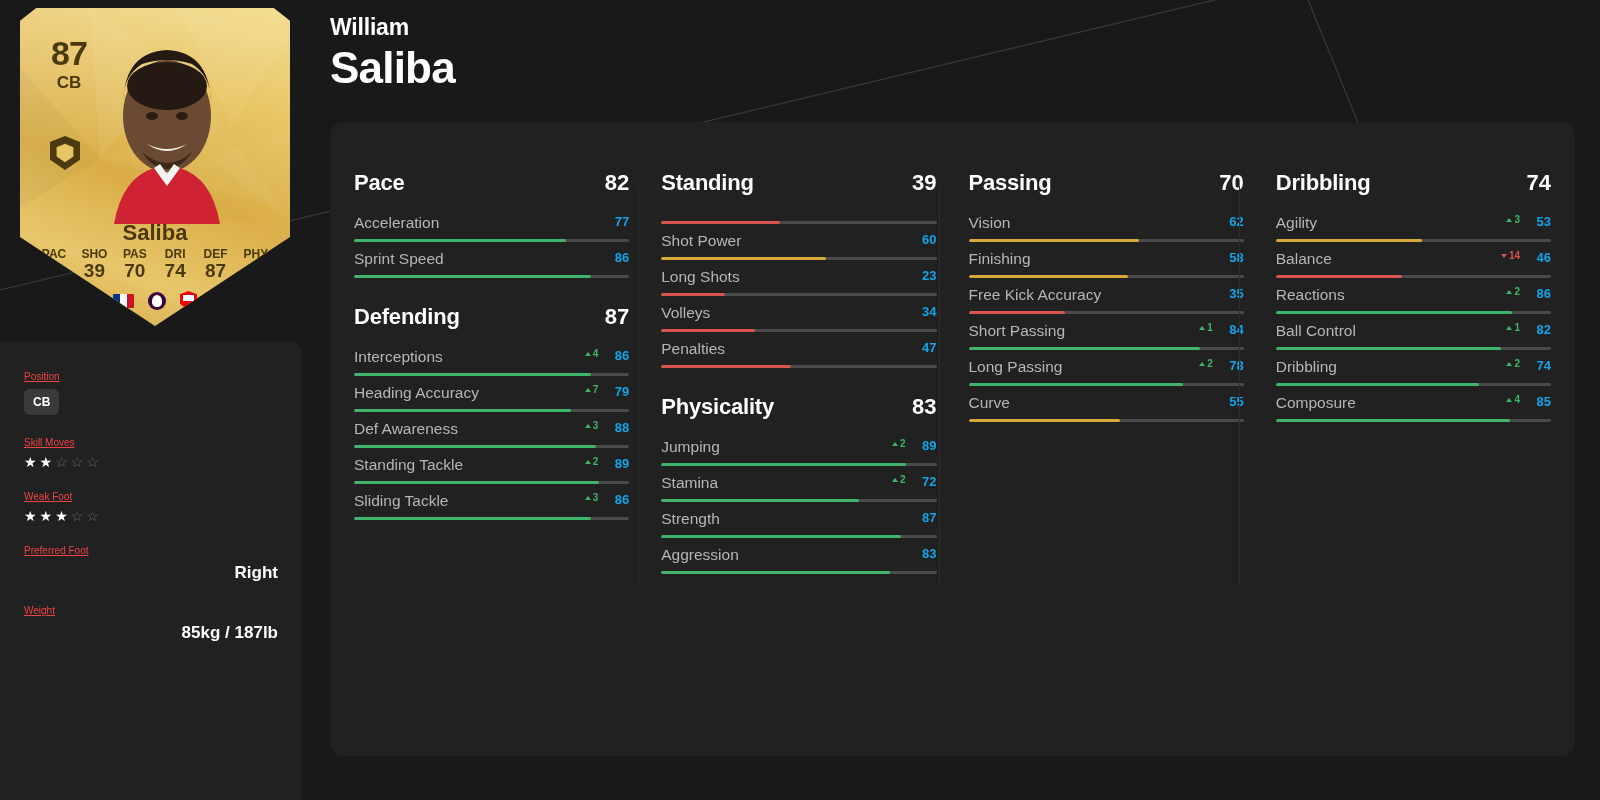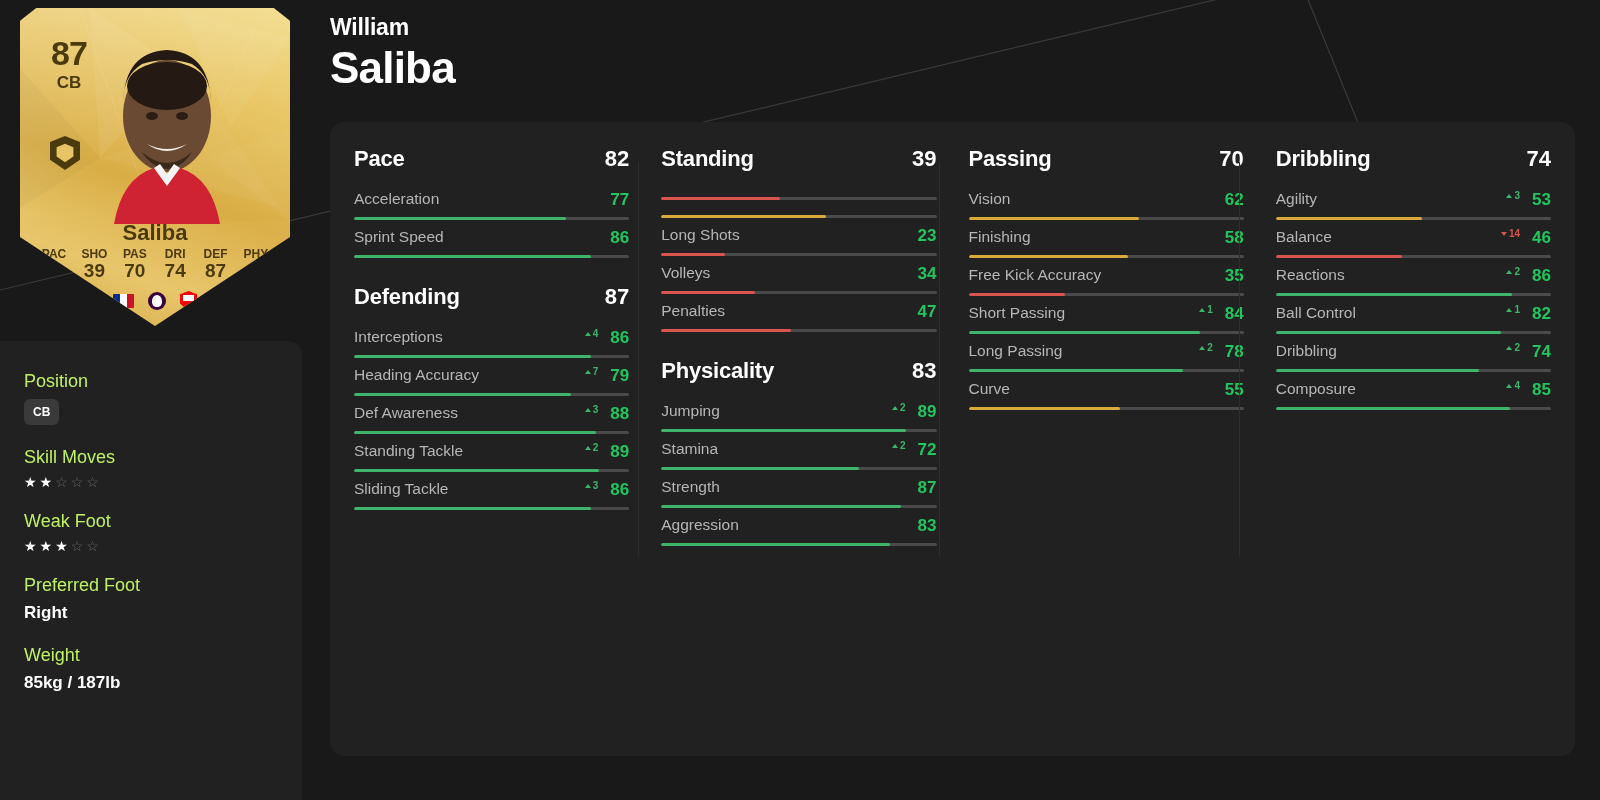--- a/index.html
+++ b/index.html
@@ -86,38 +86,39 @@
     background: #fff;
   }
 
   
   .info-panel {
     position: absolute; left: 0; top: 341px; width: 302px; height: 459px;
     background: #212121; border-radius: 0 14px 0 0;
     padding: 30px 24px 0 24px;
   }
   .info-block { margin-bottom: 22px; }
-  .info-label { font-size: 18px; color: #bef264; margin-bottom: 7px; }
-  .info-value { font-size: 17px; color: #fff; font-weight: 700; }
+  .info-label { font-size: 10px; color: #ef4444; margin-bottom: 7px; text-decoration: underline; }
+  .info-value { font-size: 17px; color: #fff; font-weight: 700; text-align: right; }
   .pos-chip {
     display: inline-block; background: #3a3a3a; color: #fff;
     font-size: 12px; font-weight: 700; padding: 6px 9px; border-radius: 6px;
   }
   .stars { font-size: 14px; letter-spacing: 3px; color: #fff; line-height: 1; }
   .stars .off { color: #6a6a6a; }
 
   
   .stats-panel {
     position: absolute; left: 330px; top: 122px; width: 1245px; height: 634px;
     background: #212121; border-radius: 14px; z-index: 2;
     padding: 18px 22px 10px 22px;
   }
   .stats-grid {
     display: grid; grid-template-columns: repeat(4, 1fr); column-gap: 28px;
     position: relative;
+    margin-top: 24px;
   }
   .divider {
     position: absolute; top: 22px; bottom: 10px; width: 1px; background: #2e2e2e;
   }
   .group { margin-bottom: 20px; }
   .group-head {
     display: flex; justify-content: space-between; align-items: baseline;
     padding: 6px 2px 10px 2px;
   }
   .group-name { font-size: 22px; font-weight: 700; color: #fff; letter-spacing: -.2px; }
@@ -127,21 +128,21 @@
   .stat-top { display: flex; justify-content: flex-end; align-items: flex-start; gap: 7px; }
   .stat-name { font-size: 15.5px; color: #b6b6b6; margin-right: auto; white-space: nowrap; }
   .stat-delta { font-size: 10px; font-weight: 700; display: flex; align-items: center; gap: 2px; }
   .stat-delta.up { color: #3eb56a; }
   .stat-delta.down { color: #d9534f; }
   .stat-delta .tri {
     width: 0; height: 0; border-left: 3px solid transparent; border-right: 3px solid transparent;
   }
   .stat-delta.up .tri { border-bottom: 4px solid #3eb56a; }
   .stat-delta.down .tri { border-top: 4px solid #d9534f; }
-  .stat-val { font-size: 17px; font-weight: 700; color: #22c55e; min-width: 24px; text-align: right; }
+  .stat-val { font-size: 13px; font-weight: 700; color: #0ea5e9; min-width: 24px; text-align: right; }
   .bar { margin-top: 7px; height: 3px; background: #4a4a4a; border-radius: 2px; overflow: hidden; }
   .bar > span { display: block; height: 100%; border-radius: 2px; }
 </style>
 </head>
 <body>
 
 <div id="root">
 
   <svg class="bg-lines" width="1600" height="800">
     <line x1="0" y1="290" x2="1340" y2="-30" stroke="#3a3a3a" stroke-width="1.2"></line>
@@ -355,20 +356,24 @@
             <div class="group-head">
               <div class="group-name">Standing</div>
               <div class="group-val">39</div>
             </div>
             <div class="stat-row">
               <div class="bar">
                 <span style="width: 43%; background: rgb(217, 83, 79);"></span>
               </div>
             </div>
             <div class="stat-row">
+              <div class="stat-top">
+                <span class="stat-name">Shot Power</span>
+                <span class="stat-val">60</span>
+              </div>
               <div class="bar">
                 <span style="width: 60%; background: rgb(217, 169, 58);"></span>
               </div>
             </div>
             <div class="stat-row">
               <div class="stat-top">
                 <span class="stat-name">Long Shots</span>
                 <span class="stat-val">23</span>
               </div>
               <div class="bar">

